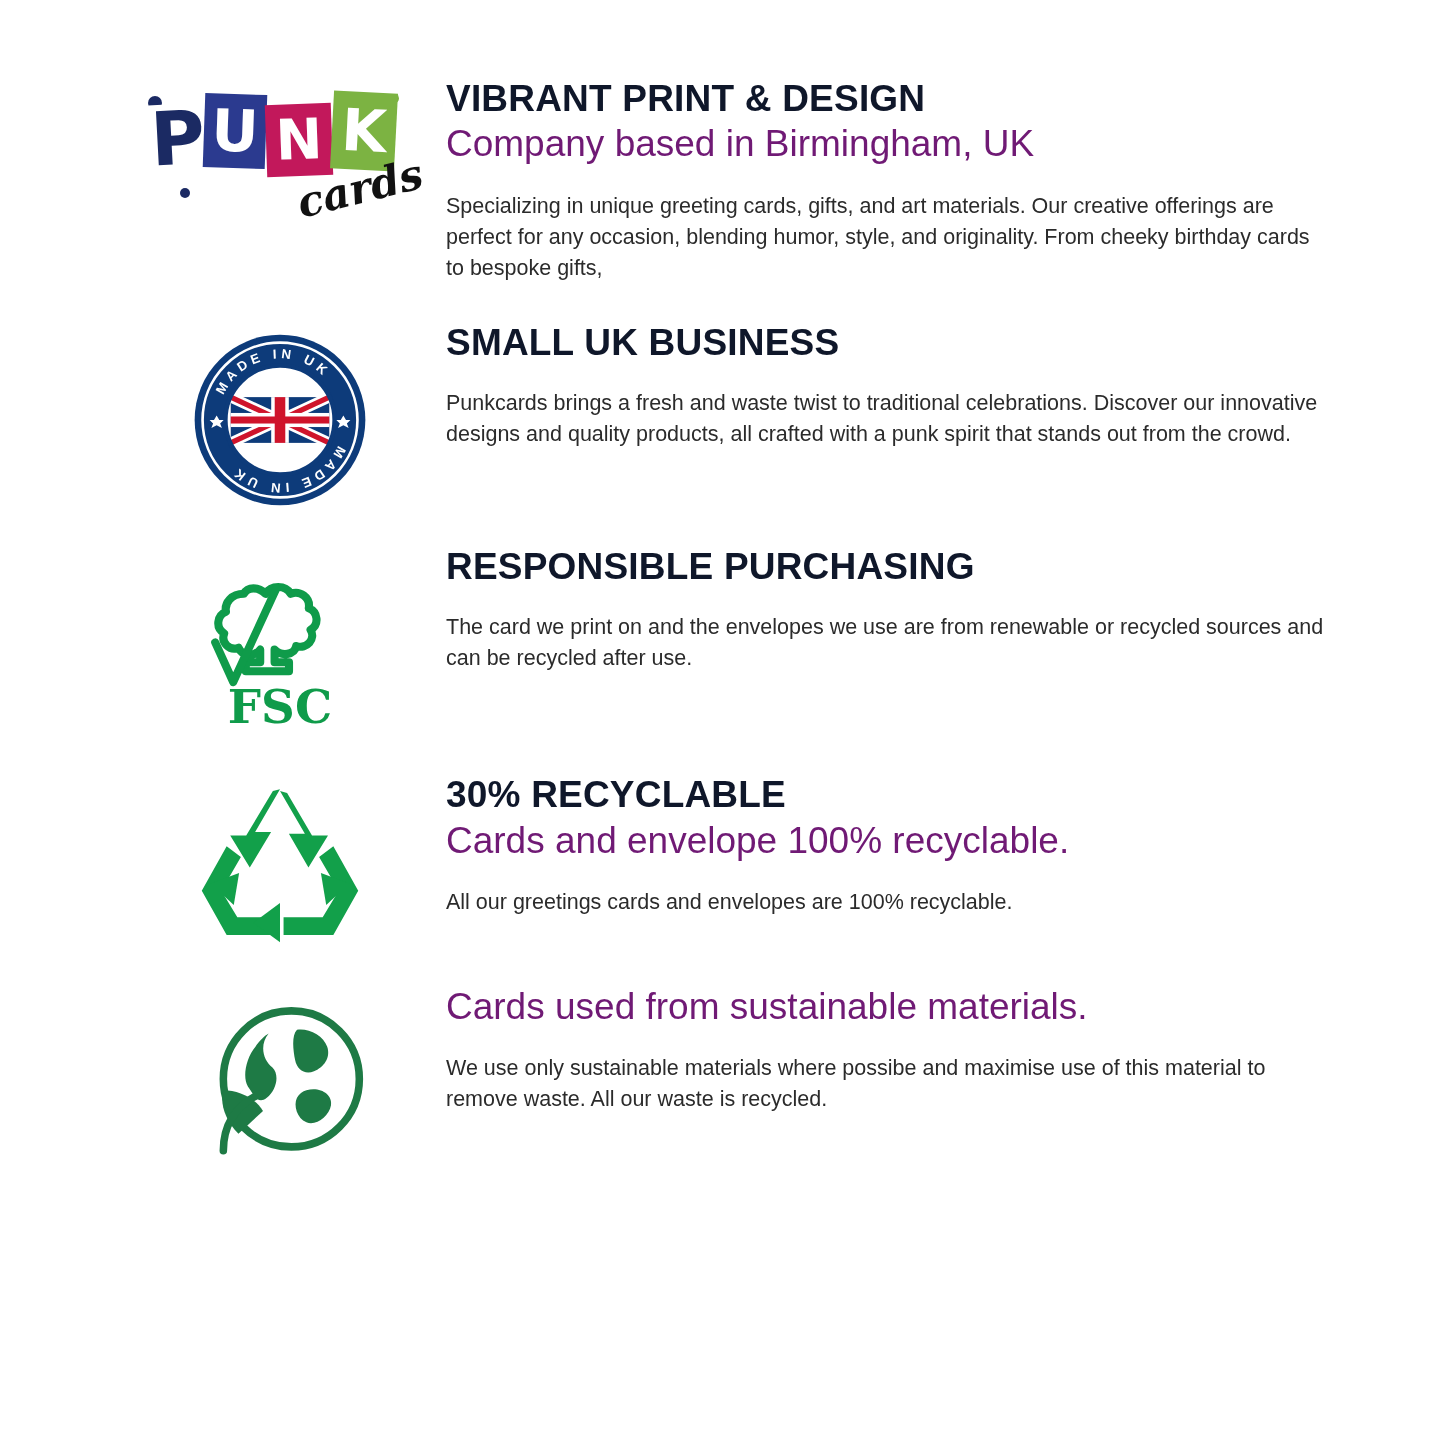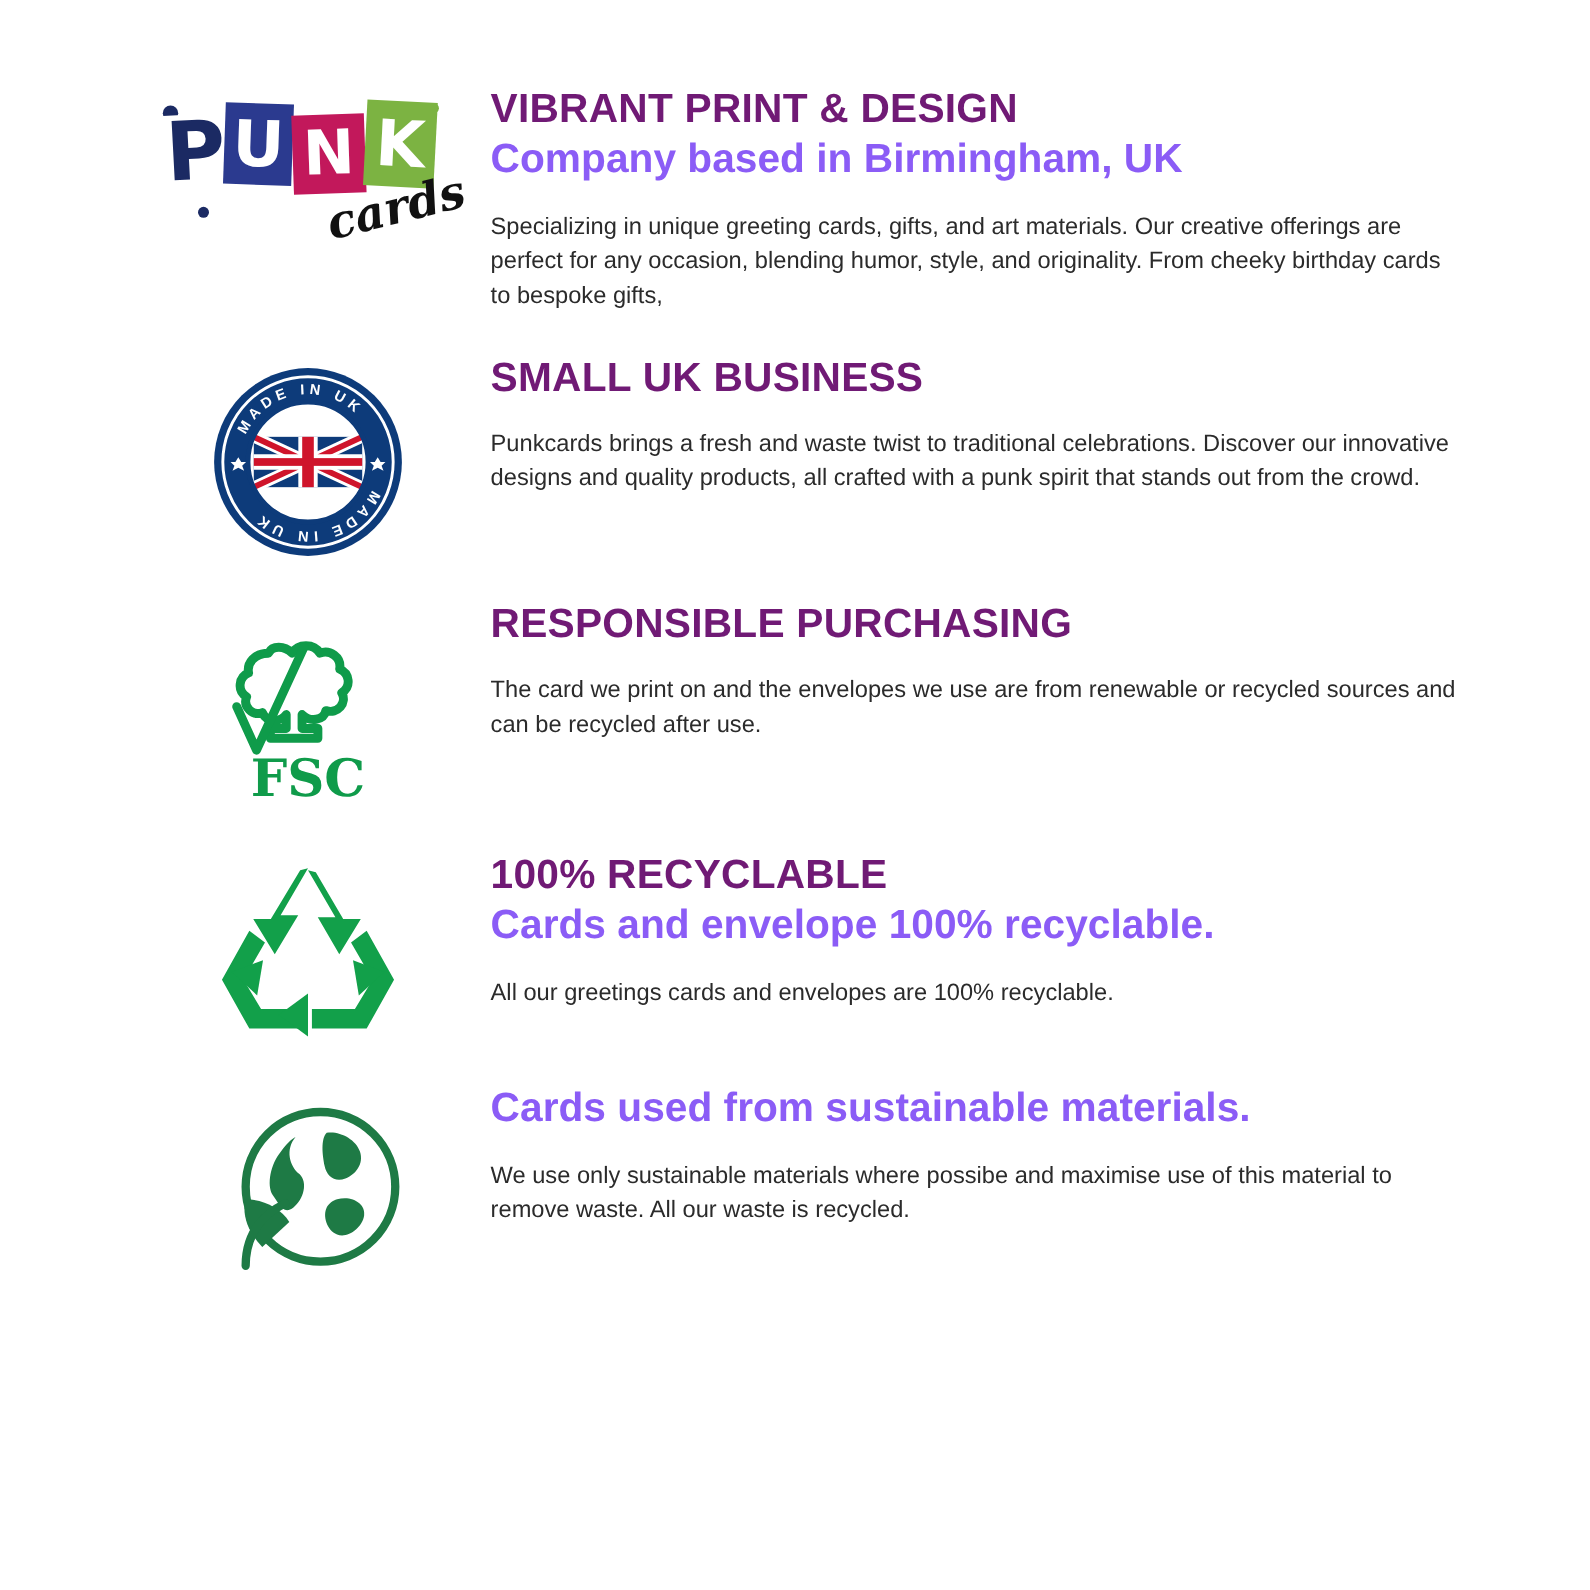--- a/index.html
+++ b/index.html
@@ -33,27 +33,27 @@
   }
   .text-col {
     flex: 1;
     padding-left: 6px;
   }
   .f-title {
     font-size: 37px;
     font-weight: bold;
     letter-spacing: 0.2px;
     line-height: 1.12;
-    color: #701a75;
+    color: #0f172a;
   }
   .f-sub {
     font-size: 37px;
-    font-weight: bold;
+    font-weight: normal;
     line-height: 1.22;
-    color: #8b5cf6;
+    color: #701a75;
     margin-top: 2px;
   }
   .f-body {
     font-size: 21.5px;
     line-height: 1.45;
     color: #2b2b2b;
     margin-top: 24px;
     max-width: 880px;
   }
   
@@ -210,21 +210,21 @@
           <path d="M100 6 L72 54 L90 54 L66 94 L44 58 L62 58 L92 8 Z"></path>
           <path d="M40 70 L12 120 L40 170 L96 170 L96 150 L52 150 L34 120 L56 82 Z"></path>
           <path d="M160 70 L188 120 L160 170 L104 170 L104 150 L148 150 L166 120 L144 82 Z"></path>
           <path d="M100 178 L70 156 L100 134 Z"></path>
           <path d="M22 112 L54 100 L48 136 Z"></path>
           <path d="M178 112 L146 100 L152 136 Z"></path>
         </g>
       </svg>
     </div>
     <div class="text-col">
-      <div class="f-title">100% RECYCLABLE</div>
+      <div class="f-title">30% RECYCLABLE</div>
       <div class="f-sub">Cards and envelope 100% recyclable.</div>
       <div class="f-body">All our greetings cards and envelopes are 100% recyclable.</div>
     </div>
   </div>
 
   <div class="feature">
     <div class="icon-col">
       <svg class="globe-icon" viewBox="0 0 200 180">
         <circle cx="112" cy="92" r="72" fill="none" stroke="#1e7a45" stroke-width="8"></circle>
         <g fill="#1e7a45">

